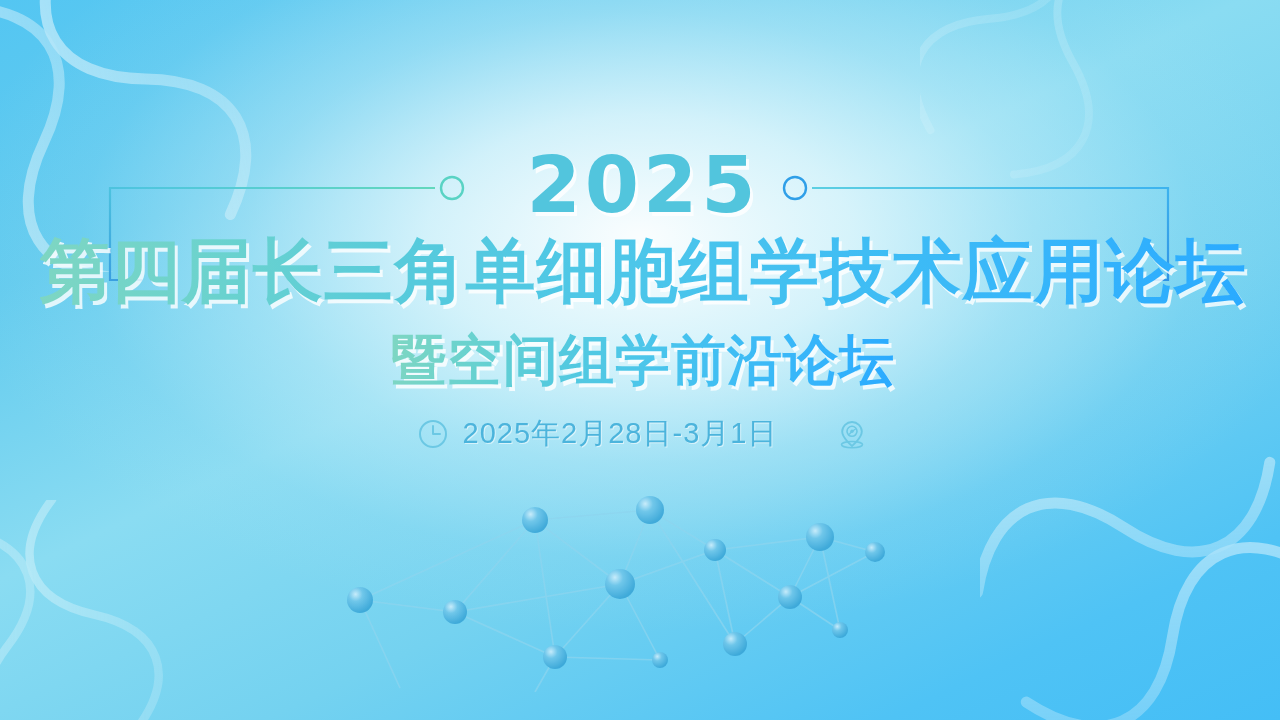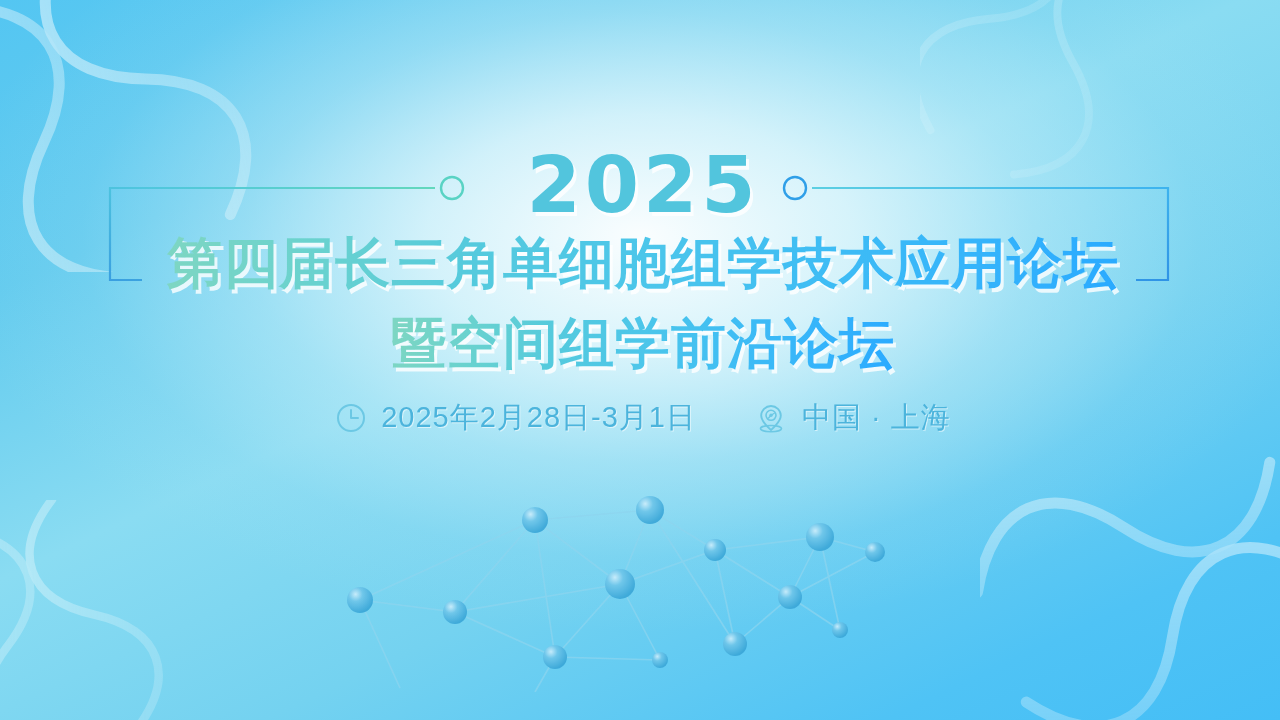--- a/index.html
+++ b/index.html
@@ -60,21 +60,21 @@
     letter-spacing:1px;
     background-image:linear-gradient(95deg,
         #7ed6c2 0%, #69d2cf 16%, #55cadd 32%,
         #4cc6ea 50%, #3fbdf4 68%, #35b4fb 85%, #2aaaff 100%);
     -webkit-background-clip:text;
     background-clip:text;
     color:transparent;
     -webkit-text-fill-color:transparent;
     filter: drop-shadow(3px 4px 0 rgba(255,255,255,0.80));
   }
-  #title-line1 { font-size:55px; margin-top:10px; }
+  #title-line1 { font-size:70px; margin-top:10px; }
   #title-line2 { font-size:55px; margin-top:21px; }
 
   #subtitle-en {
     margin-top:16px;
     font-size:27px;
     font-weight:bold;
     letter-spacing:2.4px;
     word-spacing:7px;
     background-image:linear-gradient(90deg,
         #46aef0 0%, #49bdea 12%, #50c8e2 26%,
@@ -278,18 +278,17 @@
       </div>
 
       <div class="meta-item">
         <svg class="meta-icon" width="34" height="34" viewBox="0 0 34 34">
           <path d="M17 5 C11.6 5 7.2 9.3 7.2 14.6 C7.2 21 17 29 17 29 C17 29 26.8 21 26.8 14.6 C26.8 9.3 22.4 5 17 5 Z" fill="none" stroke="#6cc8e4" stroke-width="1.9"></path>
           <circle cx="17" cy="14.3" r="5" fill="none" stroke="#6cc8e4" stroke-width="1.6"></circle>
           <circle cx="17" cy="14.3" r="1.7" fill="#6cc8e4"></circle>
           <path d="M17 14.3 L20.3 12.2 M17 14.3 L14.6 17" stroke="#6cc8e4" stroke-width="1.3" stroke-linecap="round" fill="none"></path>
           <ellipse cx="17" cy="27.6" rx="10.5" ry="3.1" fill="none" stroke="#6cc8e4" stroke-width="1.6"></ellipse>
         </svg>
-        <span class="meta-text">中国 · 上海</span>
       </div>
 
     </div>
   </div>
 </div>
 
 </body></html>

